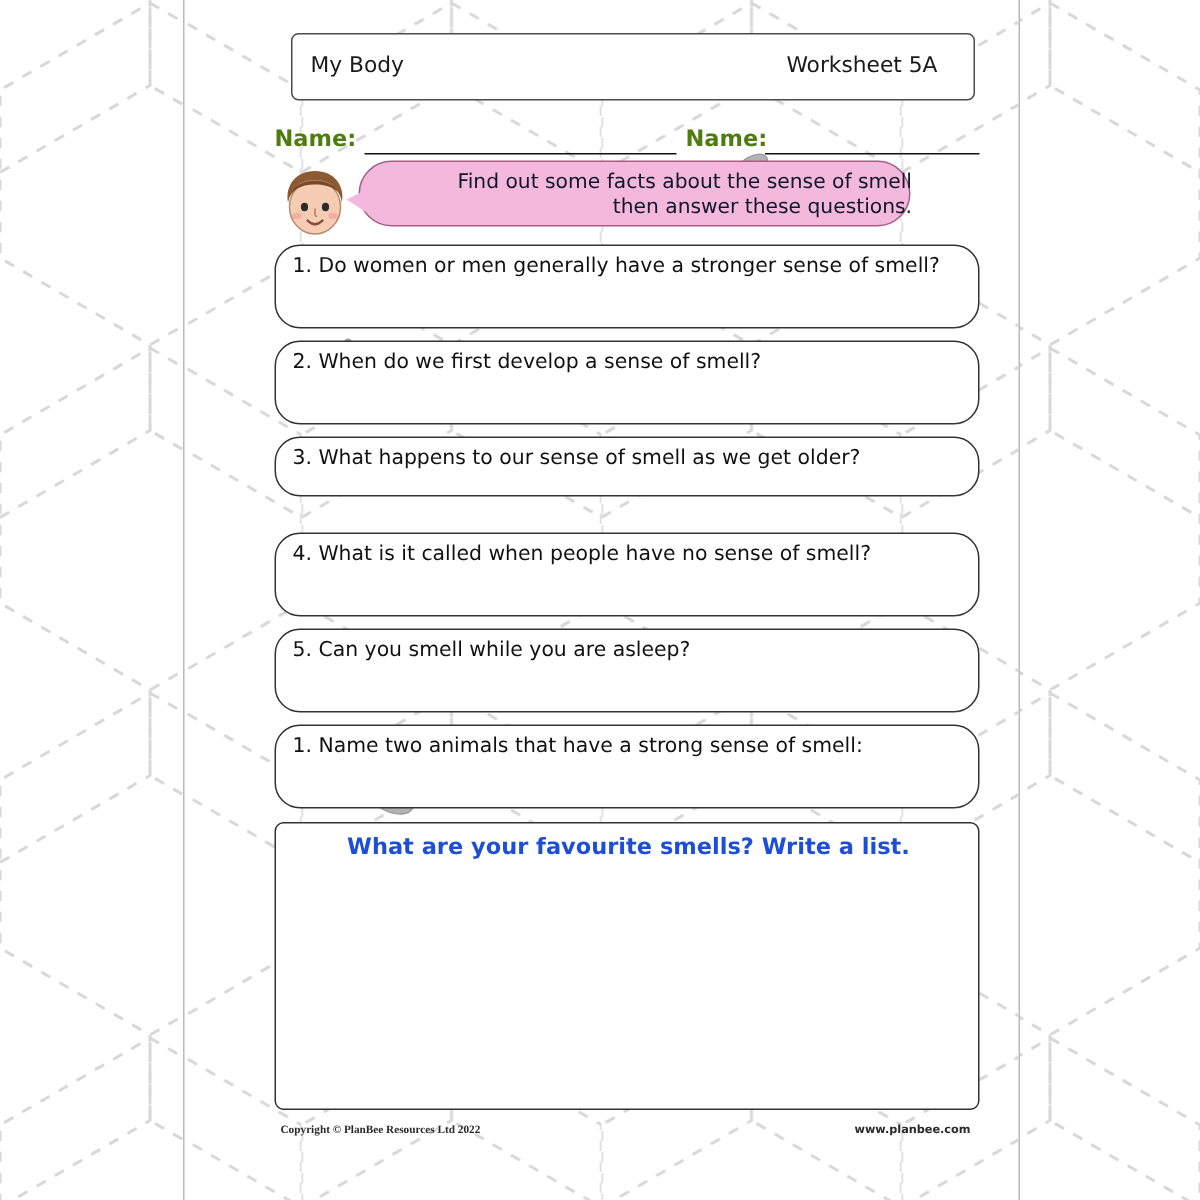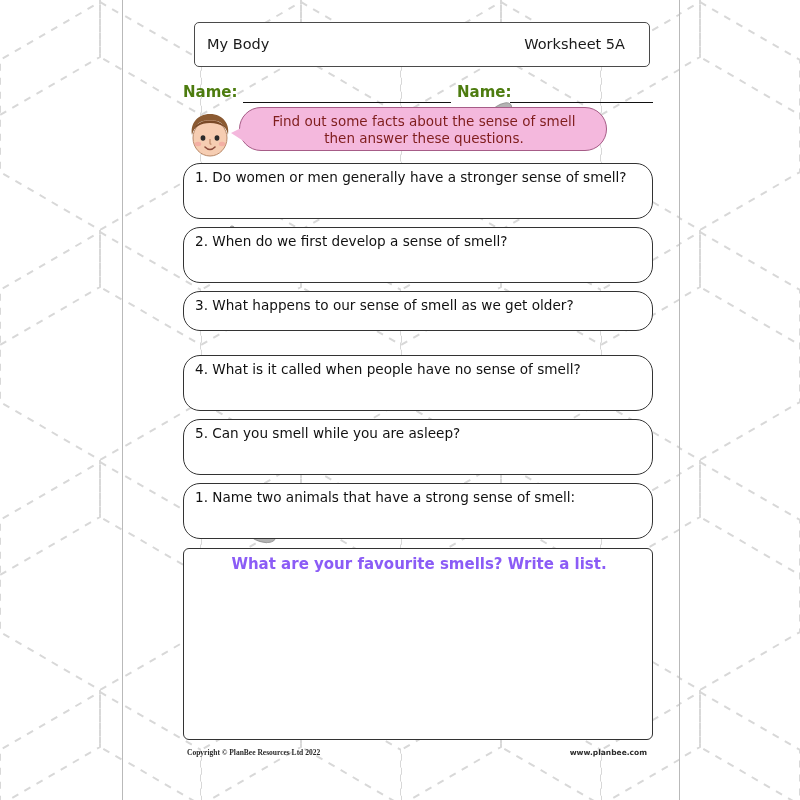--- a/index.html
+++ b/index.html
@@ -140,24 +140,24 @@
     height: 0;
     border-top: 7px solid transparent;
     border-bottom: 9px solid transparent;
     border-right: 14px solid #f4b8dd;
     z-index: 6;
   }
   .bubble-text {
     position: absolute;
     left: 0; top: 5px;
     width: 368px;
-    text-align: center;
+    text-align: right;
     font-size: 13.5px;
     line-height: 17px;
-    color: #7f1d1d;
+    color: #0f172a;
     font-family: "DejaVu Sans", sans-serif;
   }
 
   
   .qbox {
     position: absolute;
     left: 44px;
     width: 470px;
     border: 1.3px solid #333;
     border-radius: 17px;
@@ -187,21 +187,21 @@
     box-sizing: border-box;
   }
   .listbox-title {
     position: absolute;
     left: 0;
     top: 6px;
     width: 470px;
     text-align: center;
     font-size: 15px;
     font-weight: bold;
-    color: #8b5cf6;
+    color: #1d4ed8;
     font-family: "DejaVu Sans", sans-serif;
   }
 
   
   .footer-left {
     position: absolute;
     left: 48px;
     top: 748px;
     font-size: 7.5px;
     font-weight: bold;

